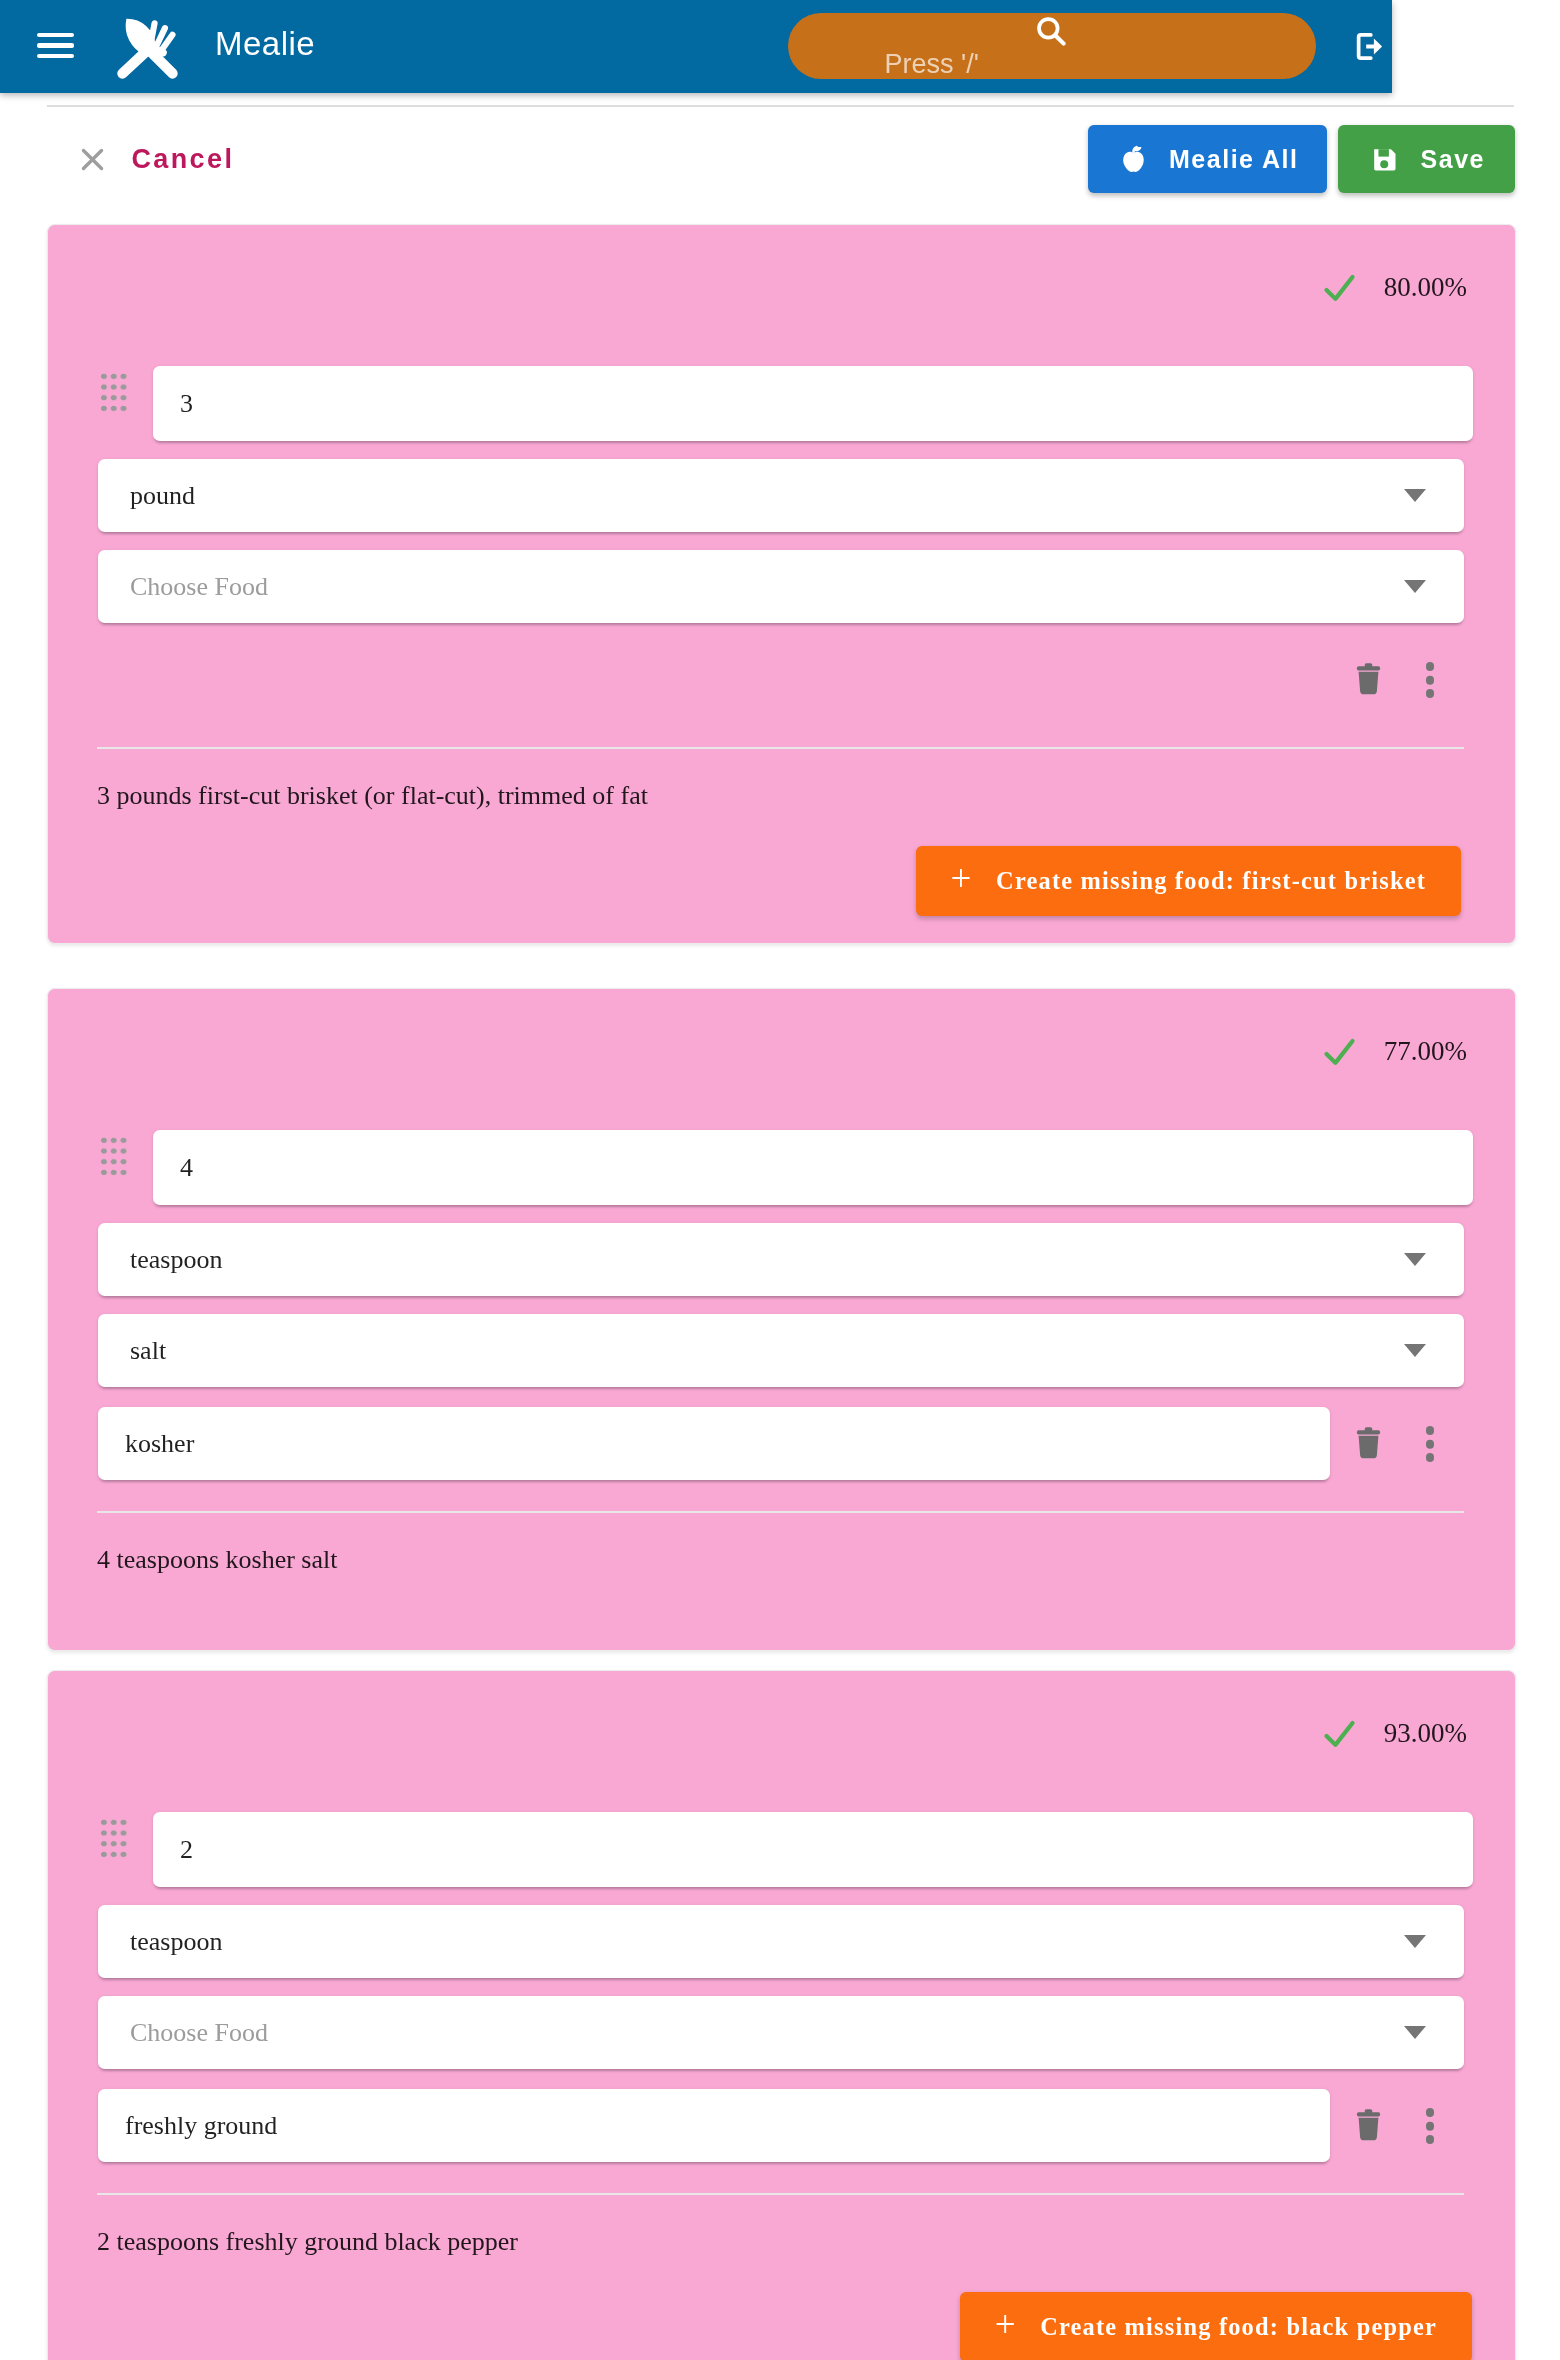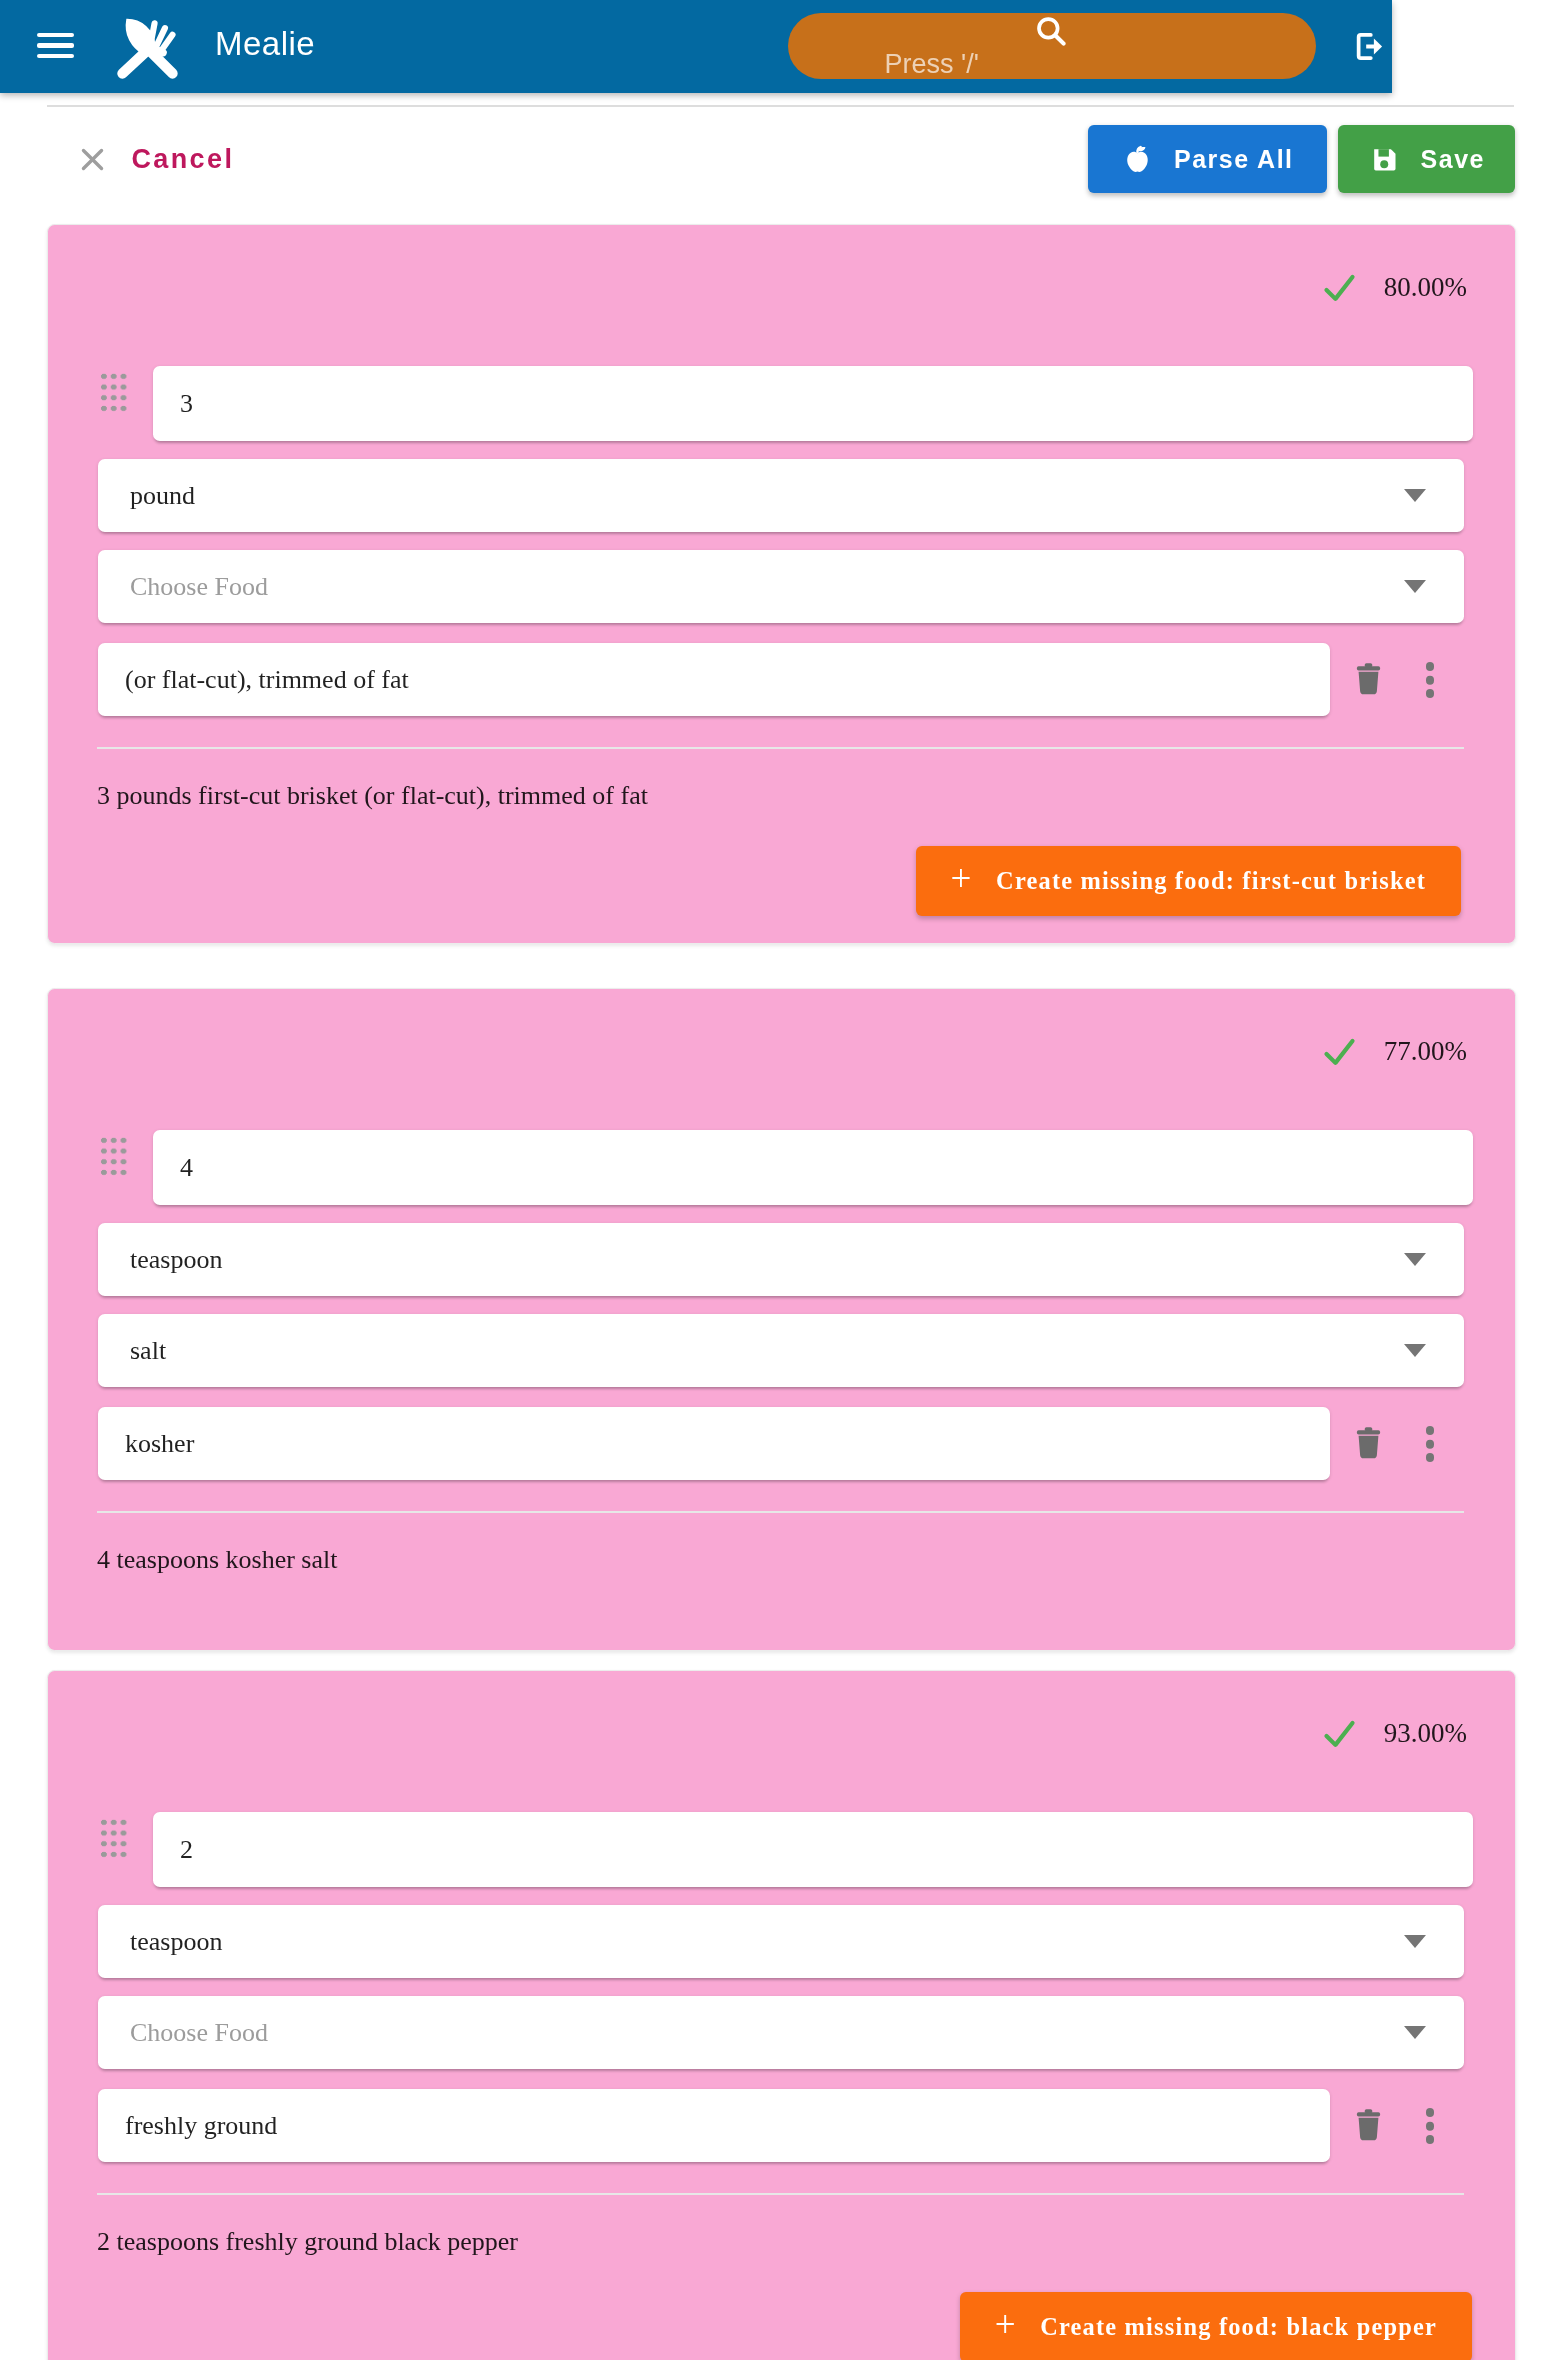--- a/index.html
+++ b/index.html
@@ -134,21 +134,21 @@
     </svg>
     <span>Cancel</span>
   </button>
 
   <button class="btn parse">
     <svg width="33" height="33" viewBox="0 0 24 24">
       <path d="M12 7.6 c-1.1-1.3-3.2-1.7-4.9-.6 C4.4 8.7 3.8 12.8 5.5 16.3 c1.5 3 3.5 4.7 5.1 4.7 .6 0 1-.25 1.4-.25 .4 0 .8 .25 1.4 .25 1.6 0 3.6-1.7 5.1-4.7 1.7-3.5 1.1-7.6-1.6-9.3 -1.7-1.1-3.8-.7-4.9 .6 Z" fill="#fff"></path>
       <path d="M12 7 c-.2-2 .8-3.4 2.3-4" fill="none" stroke="#fff" stroke-width="1.8" stroke-linecap="round"></path>
       <path d="M12.8 4.4 c1.8-1.9 4.3-1.6 5-1.3 -.2 1.7-2.1 3.4-5 2.9 Z" fill="#fff"></path>
     </svg>
-    <span>Parse All</span>
+    <span>Mealie All</span>
   </button>
 
   <button class="btn save">
     <svg width="33" height="33" viewBox="0 0 24 24">
       <path d="M4.5 4.5 h12.2 l3.3 3.3 v11 a1.2 1.2 0 0 1 -1.2 1.2 H5.7 a1.2 1.2 0 0 1 -1.2 -1.2 Z" fill="#fff"></path>
       <rect x="7.6" y="4.5" width="7.6" height="5.4" fill="#43A047"></rect>
       <circle cx="11.8" cy="15.4" r="2.9" fill="#43A047"></circle>
     </svg>
     <span>Save</span>
   </button>
@@ -159,21 +159,20 @@
         <polyline points="4,13.5 9.5,19 20,5.5" fill="none" stroke="#4CAF50" stroke-width="2.6" stroke-linecap="round" stroke-linejoin="round"></polyline>
       </svg>
       <span class="conf-val">80.00%</span>
     </div>
     <div class="drag"></div>
     <input class="field qty" value="3" style="">
     <input class="field sel sel1" readonly="" value="pound" style="">
     <span class="caret caret1"></span>
     <input class="field sel sel2" readonly="" placeholder="Choose Food" style="">
     <span class="caret caret2"></span>
-    <input class="field note" value="(or flat-cut), trimmed of fat" style="">
     <button class="trash-btn">
       <svg width="41" height="41" viewBox="0 0 24 24">
         <path d="M6.2 8 h11.6 l-.9 11.4 a2 2 0 0 1 -2 1.8 H9.1 a2 2 0 0 1 -2 -1.8 Z" fill="#6b6b6b"></path>
         <rect x="5.2" y="4.8" width="13.6" height="2.5" rx="1" fill="#6b6b6b"></rect>
         <rect x="9.8" y="3" width="4.4" height="2.4" rx="1" fill="#6b6b6b"></rect>
       </svg>
     </button>
     <button class="kebab-btn">
       <span class="kebab-dot"></span>
     </button>

